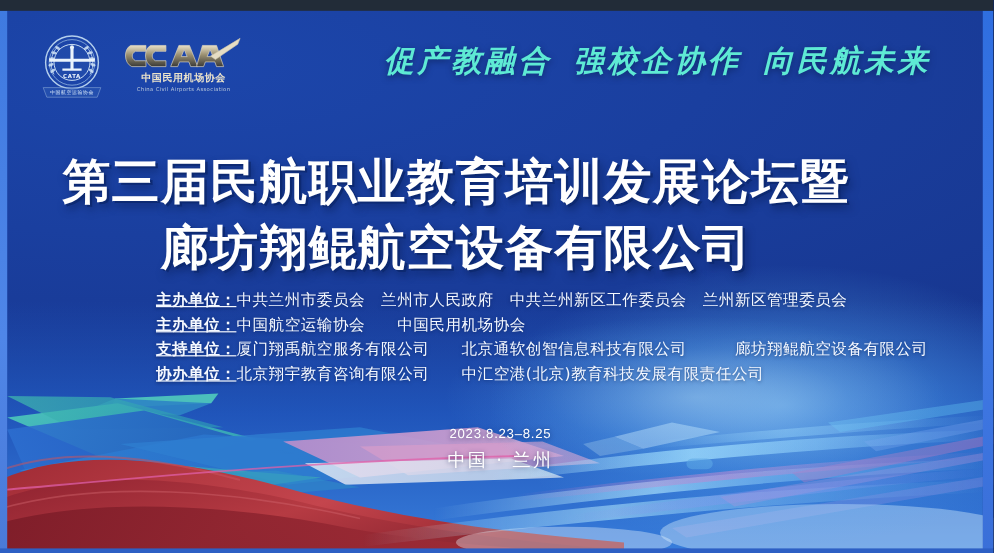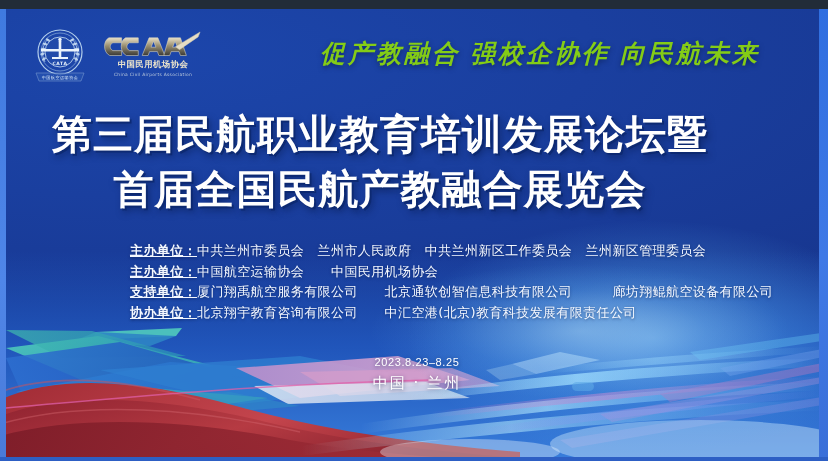--- a/index.html
+++ b/index.html
@@ -60,32 +60,32 @@
   .logos{
     position:absolute;left:30px;top:27px;
     display:flex;align-items:center;gap:12px;z-index:20;
   }
   .logo-cata{width:60px;height:58px;}
   .logo-ccaa{width:102px;height:52px;}
 
   .slogan{
     position:absolute;left:320px;top:36px;width:480px;
     z-index:20;
-    font-family:Liberation Sans, sans-serif;
+    font-family:Liberation Mono, monospace;
     font-size:25px;line-height:34px;
     font-weight:700;font-style:italic;
     letter-spacing:3px;
-    color:#84cc16;
+    color:#5eead4;
     text-shadow:0 2px 5px rgba(5,20,60,.55);
     white-space:nowrap;
   }
 
   
   .title-wrap{
-    position:absolute;left:0;top:110px;width:760px;z-index:20;text-align:center;
+    position:absolute;left:0;top:128px;width:760px;z-index:20;text-align:center;
   }
   .title-line{
     font-family:"DejaVu Sans","Liberation Sans",sans-serif;
     font-size:40px;line-height:48px;
     font-weight:900;
     letter-spacing:1px;
     color:#ffffff;
     text-shadow:
       2px 2px 0 rgba(12,40,110,.85),
       3px 4px 7px rgba(5,22,70,.55);
@@ -304,21 +304,21 @@
       <text x="104" y="76" text-anchor="middle" font-family="DejaVu Sans, sans-serif" font-size="17" font-weight="700" fill="#e9e2cb" letter-spacing="1">中国民用机场协会</text>
       <text x="104" y="93" text-anchor="middle" font-family="DejaVu Sans, sans-serif" font-size="9" fill="#b9c8dc" letter-spacing=".6">China Civil Airports Association</text>
     </svg>
 
   </div>
 
   <div class="slogan">促产教融合  强校企协作  向民航未来</div>
 
   <div class="title-wrap">
     <div class="title-line">第三届民航职业教育培训发展论坛暨</div>
-    <div class="title-line">首届全国民航产教融合展览会</div>
+    <div class="title-line">廊坊翔鲲航空设备有限公司</div>
   </div>
 
   <div class="orgs">
     <div class="org-row">
       <span class="org-label">主办单位：</span><span class="org-items">中共兰州市委员会　兰州市人民政府　中共兰州新区工作委员会　兰州新区管理委员会</span>
     </div>
     <div class="org-row">
       <span class="org-label">主办单位：</span><span class="org-items">中国航空运输协会　　中国民用机场协会</span>
     </div>
     <div class="org-row">

